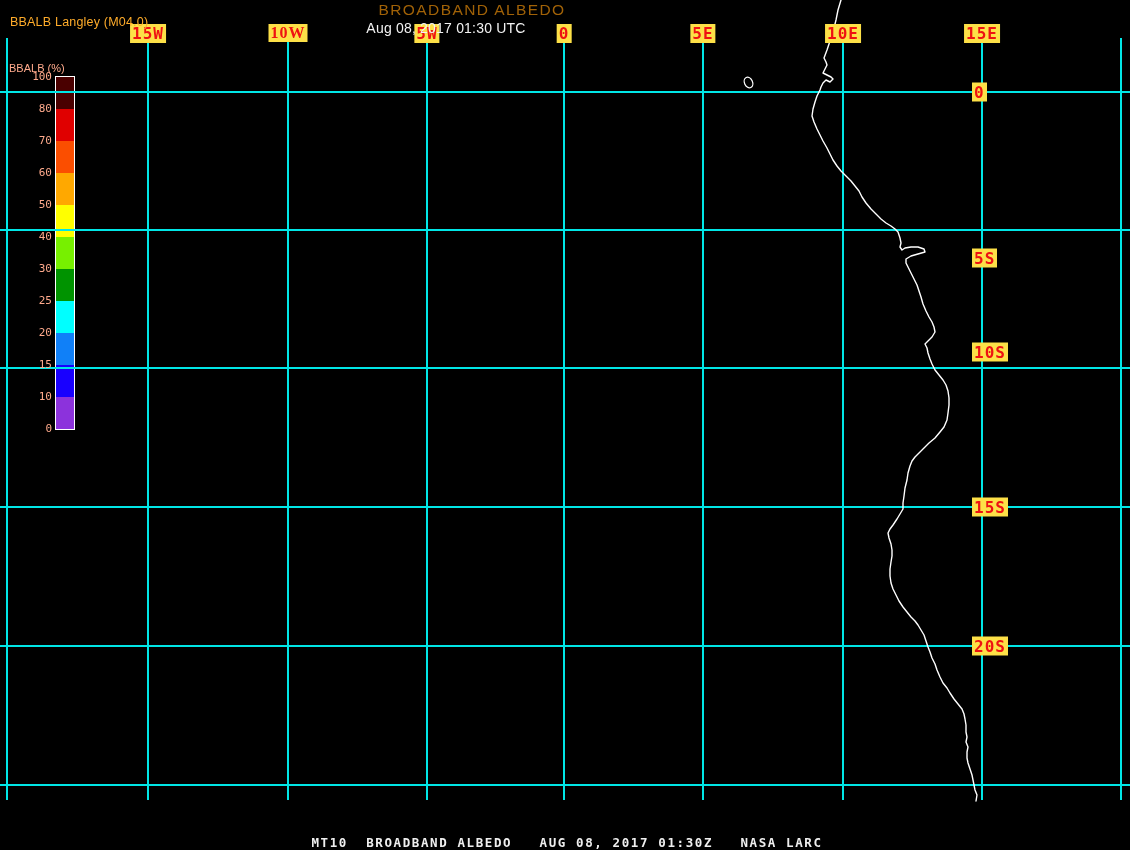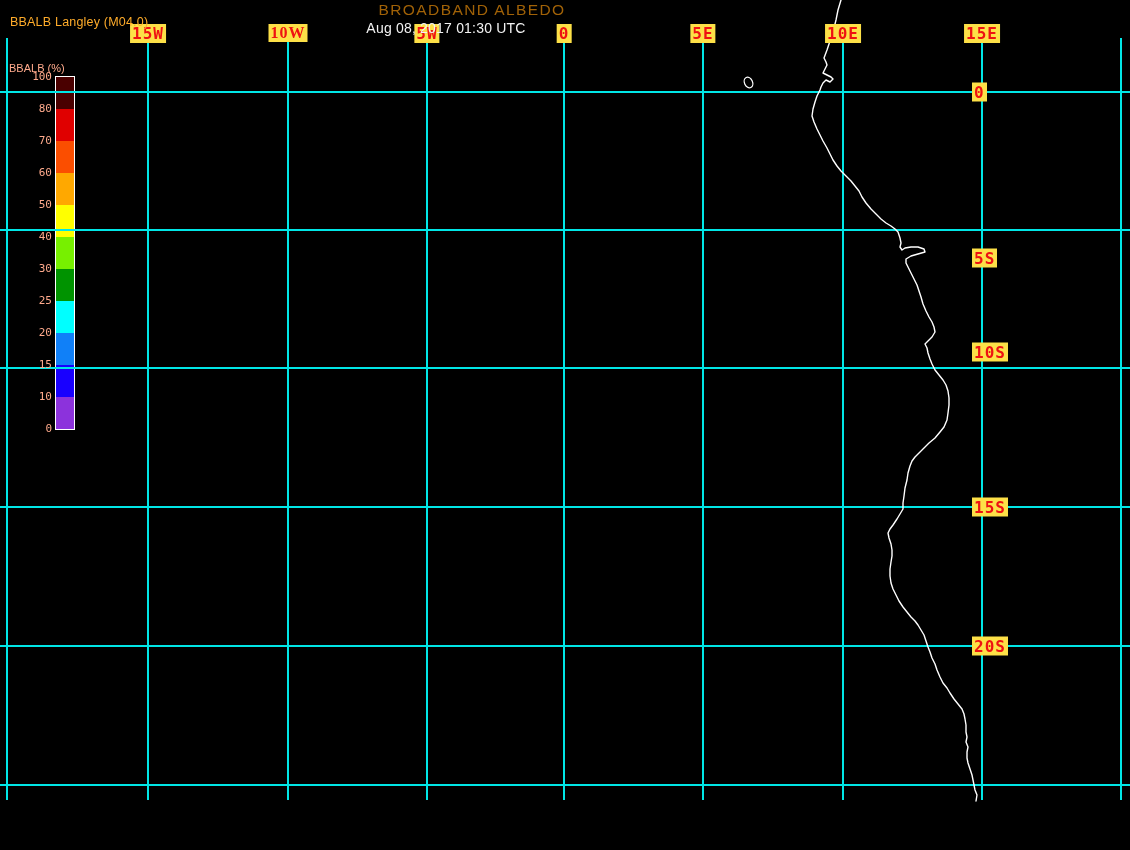--- a/index.html
+++ b/index.html
@@ -123,13 +123,14 @@
       <span style="top: 390px;">10</span>
       <span style="top: 422px;">0</span>
     </div>
 
   <span class="nasa-credit">BBALB Langley (M04.0)</span>
   <span class="legend-title">BBALB (%)</span>
 
   <div class="title">BROADBAND ALBEDO</div>
   <div class="datetime">Aug 08, 2017 01:30 UTC</div>
 
+  <div class="caption">MT10  BROADBAND ALBEDO   AUG 08, 2017 01:30Z   NASA LARC</div>
 </div>
 
 </body></html>

